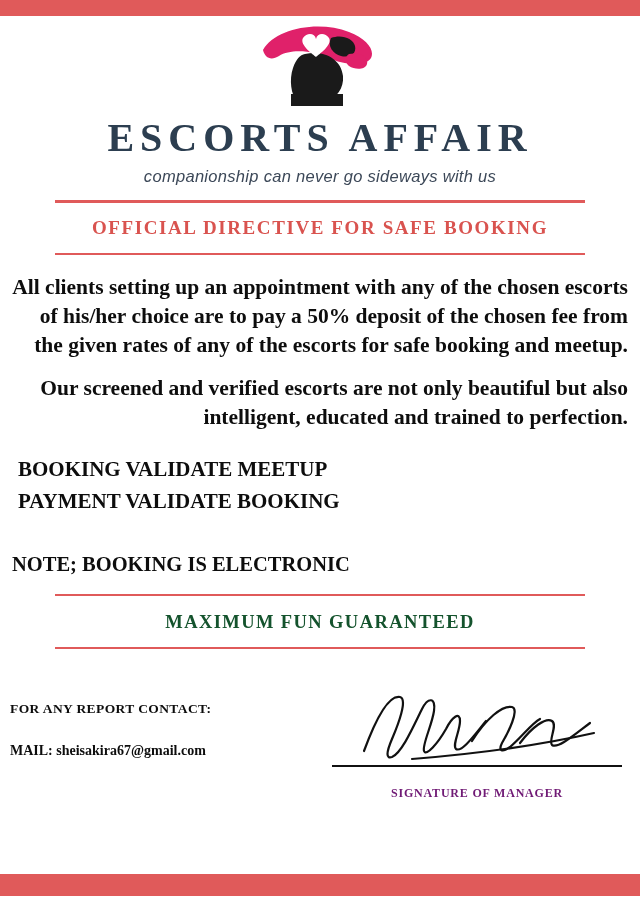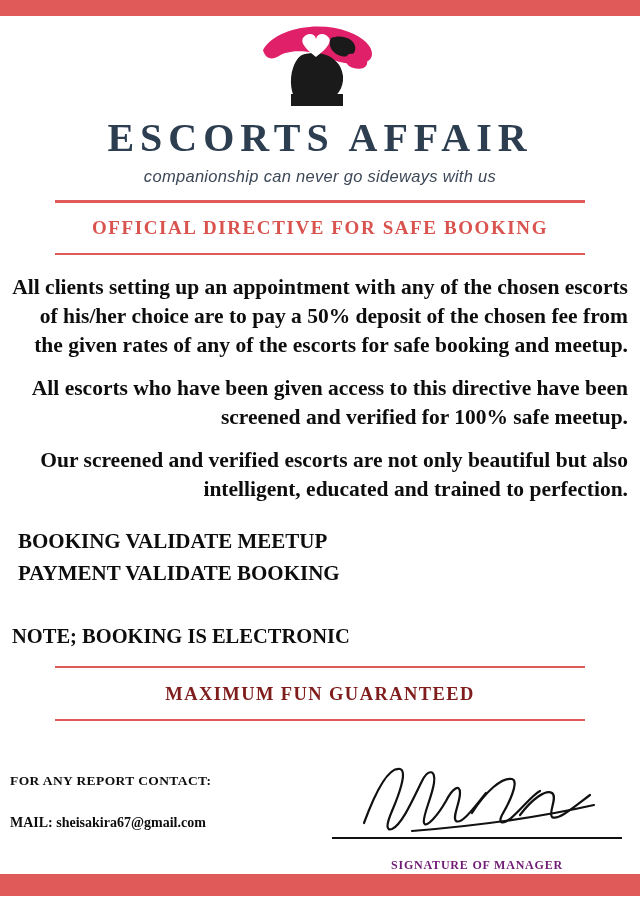--- a/index.html
+++ b/index.html
@@ -132,21 +132,21 @@
     font-size: 20.5px;
     color: #0d0d0d;
     padding-left: 2px;
   }
   .max-fun {
     text-align: center;
     font-family: "Liberation Serif", serif;
     font-weight: bold;
     font-size: 18.5px;
     letter-spacing: 1.4px;
-    color: #7f1d1d;
+    color: #14532d;
     margin: 16px 0 0 0;
   }
   .footer {
     position: relative;
     margin-top: 24px;
     height: 140px;
   }
   .contact {
     position: absolute;
     left: 0;
@@ -233,21 +233,20 @@
     <div class="brand">ESCORTS AFFAIR</div>
     <div class="tagline">companionship can never go sideways with us</div>
 
     <div class="rule"></div>
 
     <div class="directive-title">OFFICIAL DIRECTIVE FOR SAFE BOOKING</div>
 
     <div class="rule thin"></div>
 
     <div class="body-text para first">All clients setting up  an appointment with any of the chosen escorts of his/her choice are to pay a 50% deposit of the chosen fee from the given rates of any of the escorts for safe booking and meetup.</div>
-    <div class="body-text para">All escorts who have been given access to this directive have been screened and verified for 100% safe meetup.</div>
     <div class="body-text para">Our screened and verified escorts are not only beautiful but also intelligent, educated and trained to perfection.</div>
 
     <div class="payment-block">
       <div>BOOKING VALIDATE MEETUP</div>
       <div>PAYMENT VALIDATE BOOKING</div>
     </div>
 
     <div class="note-line">NOTE; BOOKING IS ELECTRONIC</div>
 
     <div class="rule thin" style="margin-top:18px;"></div>

